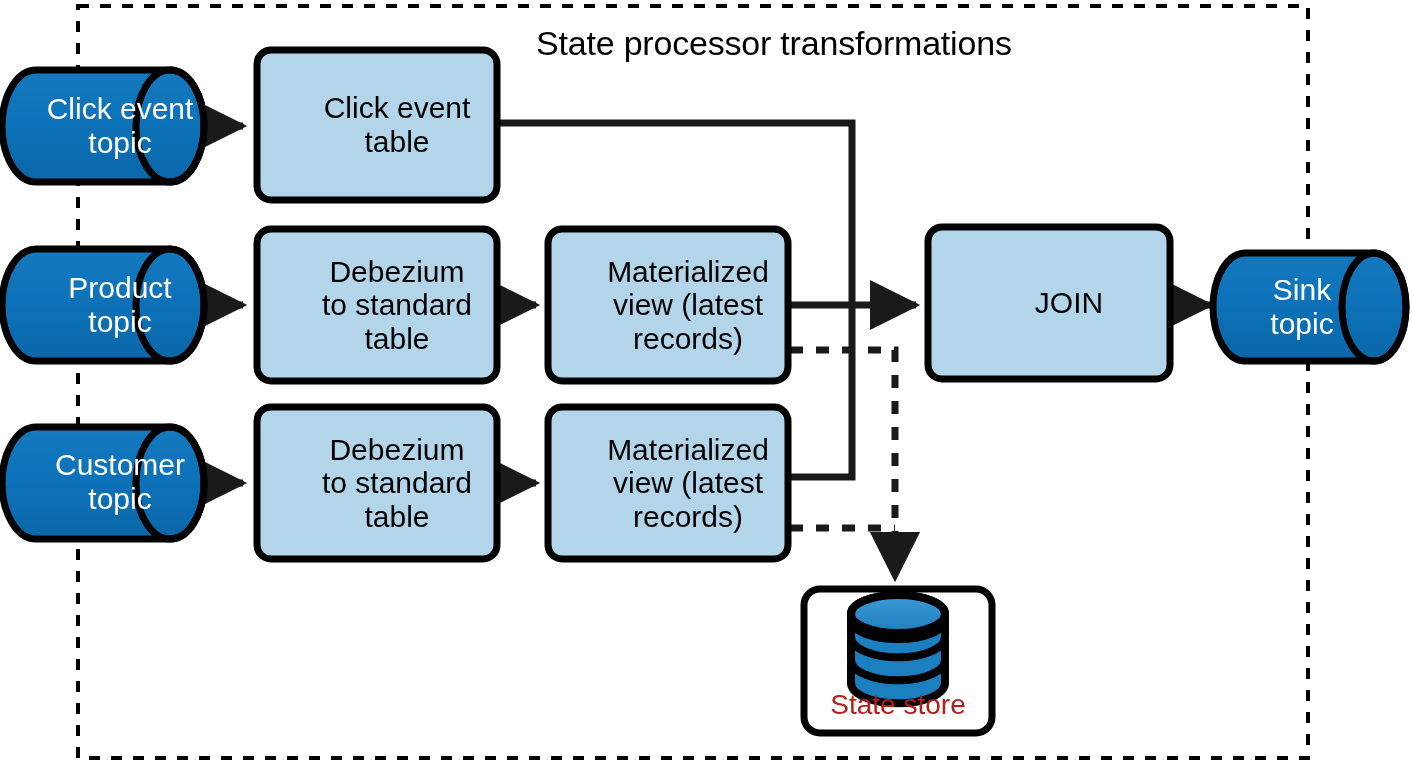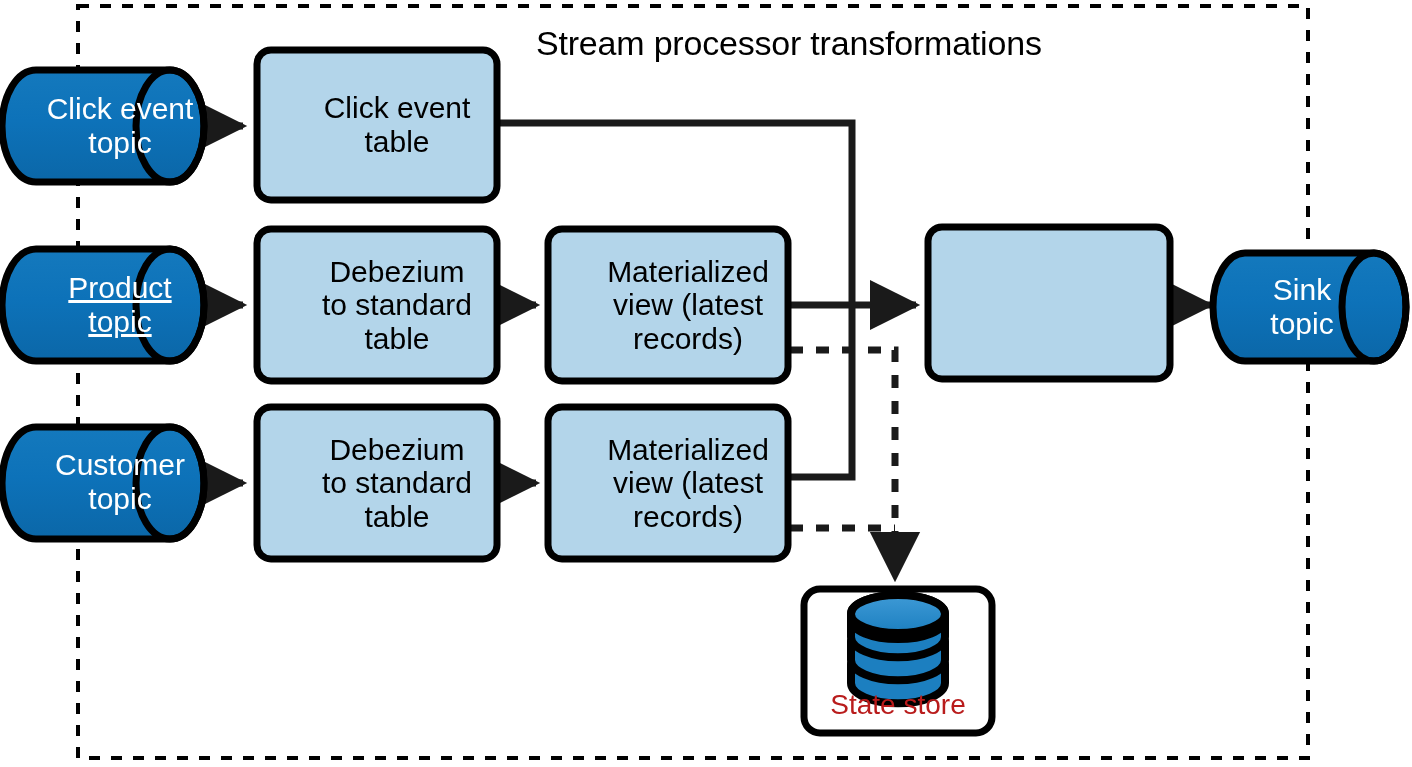--- a/index.html
+++ b/index.html
@@ -161,43 +161,44 @@
       <g stroke="#000000" stroke-width="8" stroke-linejoin="round">
         <path d="M851,664 L851,683 A22,9.5 0 0 0 945,683 L945,664 Z" fill="#1c7fc0"></path>
         <path d="M851,641 L851,660 A22,9.5 0 0 0 945,660 L945,641 Z" fill="#1c7fc0"></path>
         <path d="M851,618 L851,637 A22,9.5 0 0 0 945,637 L945,618 Z" fill="#1c7fc0"></path>
         <path d="M851,620 L851,614 A47,19 0 0 1 945,614 L945,620 A47,19 0 0 1 851,620 Z" fill="url(#db-top)"></path>
         <ellipse cx="898" cy="614" rx="47" ry="19" fill="url(#db-top)"></ellipse>
       </g>
     </g>
   </svg>
 
-  <div class="title-label" style="left:536px; top:24px;">Stream processor transformations</div>
+  <div class="title-label" style="left:536px; top:24px;">State processor transformations</div>
 
   <div class="node-label topic-label" style="left:20px; top:70px; width:160px; height:112px;">Click event
 topic</div>
-  <div class="node-label topic-label" style="left:20px; top:249px; width:160px; height:112px;text-decoration:underline;">Product
+  <div class="node-label topic-label" style="left:20px; top:249px; width:160px; height:112px;">Product
 topic</div>
   <div class="node-label topic-label" style="left:20px; top:426px; width:160px; height:112px;">Customer
 topic</div>
 
   <div class="node-label proc-label" style="left:257px; top:50px; width:240px; height:150px;">Click event
 table</div>
   <div class="node-label proc-label" style="left:257px; top:229px; width:240px; height:152px;">Debezium
 to standard
 table</div>
   <div class="node-label proc-label" style="left:548px; top:229px; width:240px; height:152px;">Materialized
 view (latest
 records)</div>
   <div class="node-label proc-label" style="left:257px; top:407px; width:240px; height:152px;">Debezium
 to standard
 table</div>
   <div class="node-label proc-label" style="left:548px; top:407px; width:240px; height:152px;">Materialized
 view (latest
 records)</div>
+  <div class="node-label proc-label" style="left:928px; top:227px; width:242px; height:152px;">JOIN</div>
 
   <div class="node-label topic-label" style="left:1207px; top:253px; width:150px; height:108px;">Sink
 topic</div>
 
   <div style="position:absolute; left:804px; top:689px; width:188px;">
     <div class="store-label">State store</div>
   </div>
 
 
 </div>

